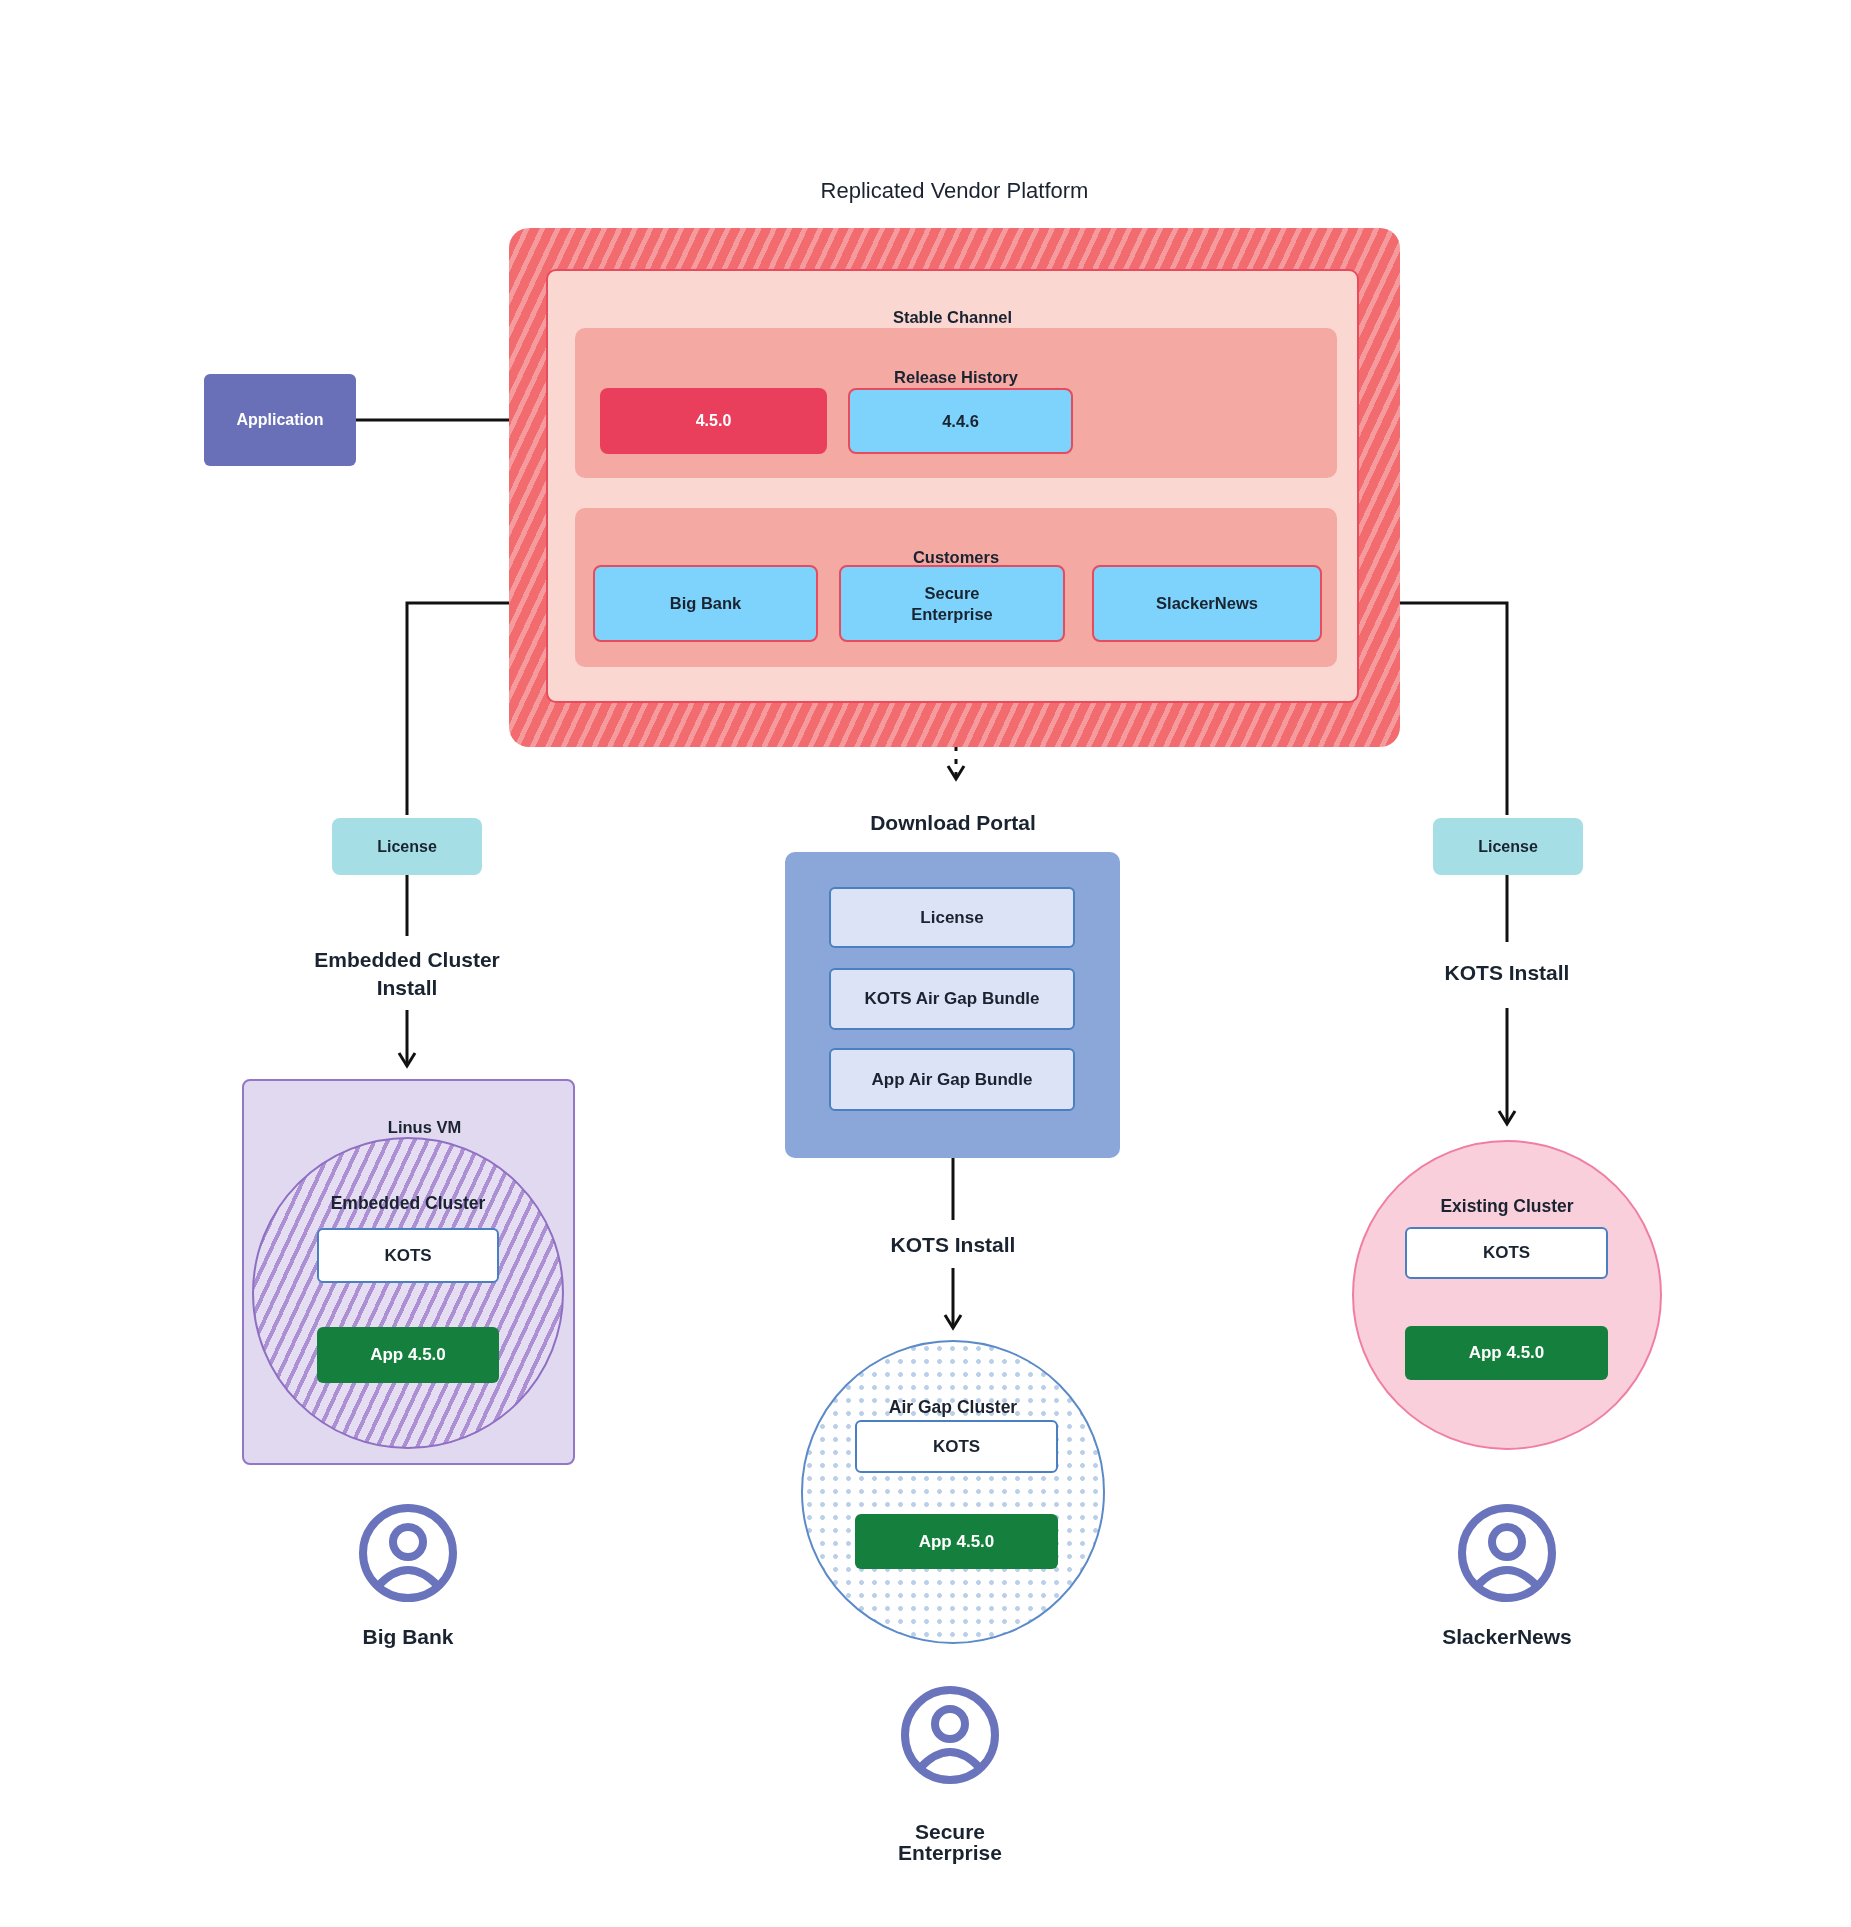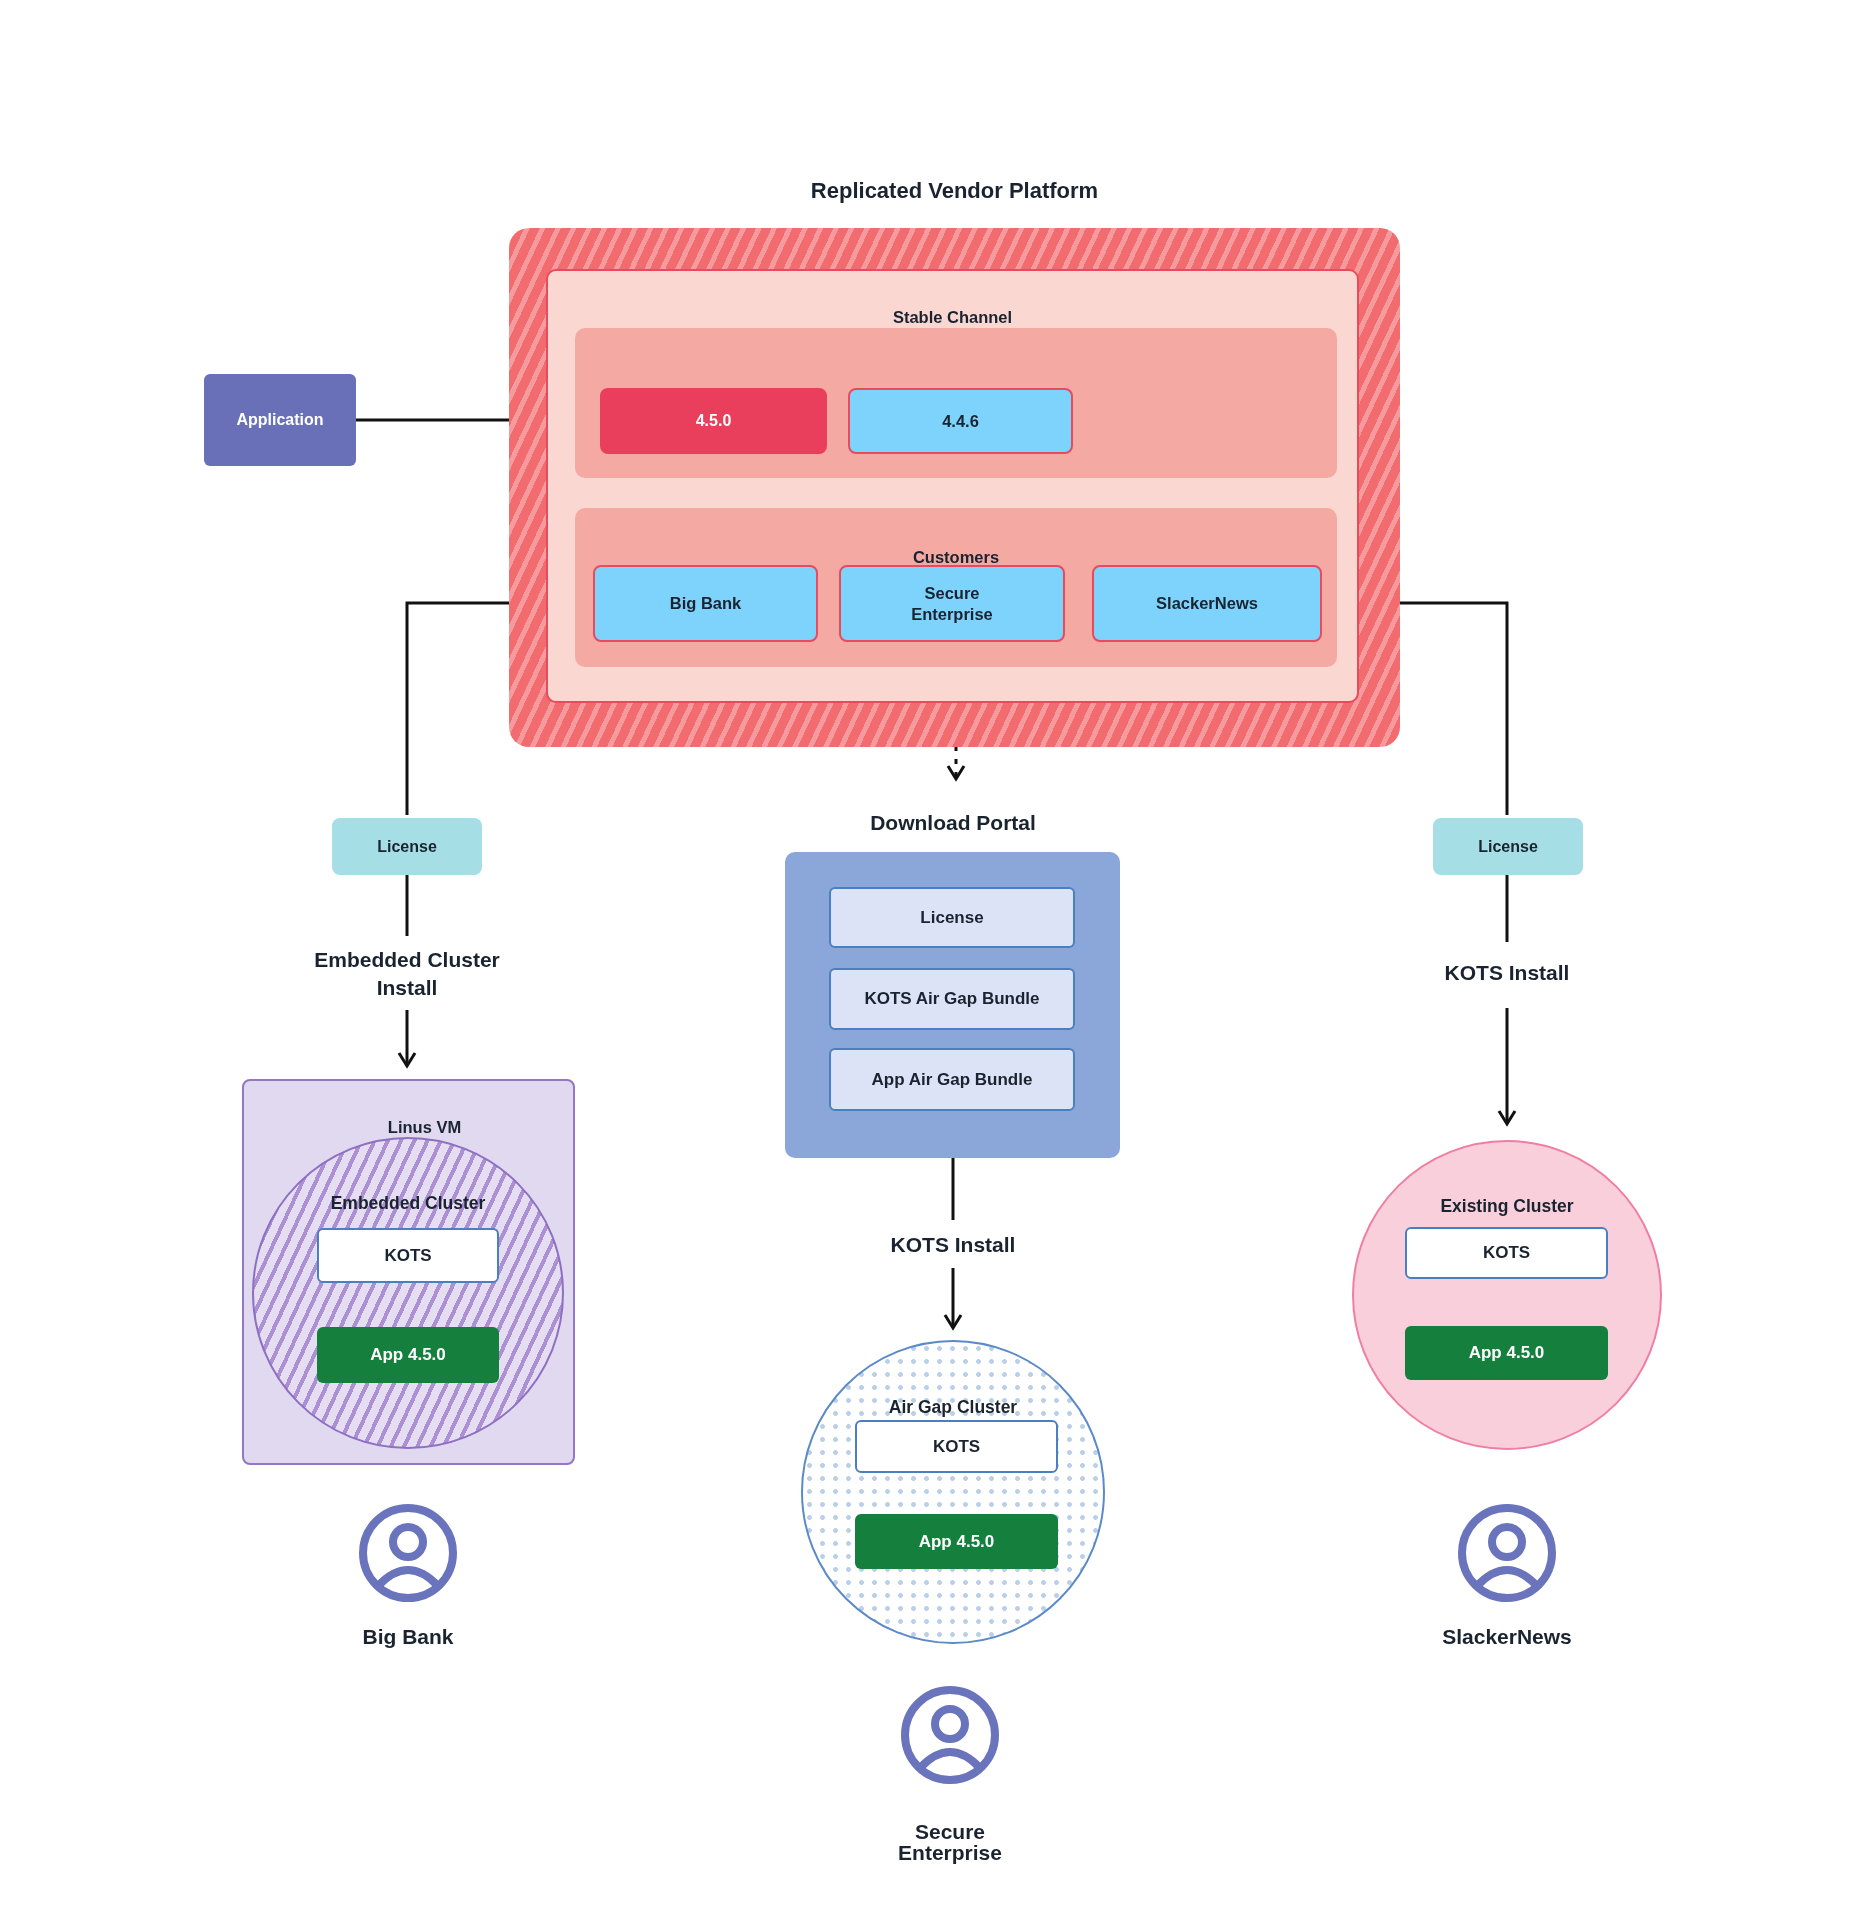--- a/index.html
+++ b/index.html
@@ -40,21 +40,21 @@
   }
   .circle-dots{
     border:2px solid #5b8ac9;background-color:#ffffff;
     background-image:radial-gradient(circle,#b9cfea 2.1px,rgba(255,255,255,0) 2.6px);
     background-size:13px 13px;
   }
   .circle-pink{background:#f9cfdc;border:2px solid #f07ea3;}
   .kots-box{background:#ffffff;border:2px solid #4a7fc1;border-radius:6px;font-weight:600;font-size:17px;}
   .appver-box{background:#15803d;border-radius:6px;color:#ffffff;font-weight:600;font-size:17px;}
 
-  .title{font-size:22px;font-weight:700;}
+  .title{font-size:22px;font-weight:400;}
   .small-head{font-size:16.5px;font-weight:600;margin-top:18px;}
   .narrow{max-width:125px;line-height:21px;}
   .user-label{font-size:21px;font-weight:600;line-height:28px;}
 
   svg.connectors{left:0;top:0;pointer-events:none;}
   .conn{stroke:#111111;stroke-width:3;fill:none;}
   .dashA{stroke-dasharray:5 8;}
   .dashB{stroke-dasharray:4 7;}
 </style>
 </head>
@@ -84,20 +84,21 @@
   </svg>
 
   <div class="abs title center" style="left:509px;top:176px;width:891px;height:30px;">Replicated Vendor Platform</div>
 
   <div class="abs outer-hatch" style="left:509px;top:228px;width:891px;height:519px;"></div>
 
   <div class="abs stable" style="left:546px;top:269px;width:813px;height:434px;"></div>
   <div class="abs small-head center" style="left:546px;top:288px;width:813px;height:22px;">Stable Channel</div>
 
   <div class="abs section-pink" style="left:575px;top:328px;width:762px;height:150px;"></div>
+  <div class="abs small-head center" style="left:575px;top:348px;width:762px;height:22px;">Release History</div>
 
   <div class="abs rel-current center" style="left:600px;top:388px;width:227px;height:66px;">4.5.0</div>
   <div class="abs box-white-red center" style="left:848px;top:388px;width:225px;height:66px;">4.4.6</div>
 
   <div class="abs section-pink" style="left:575px;top:508px;width:762px;height:159px;"></div>
   <div class="abs small-head center" style="left:575px;top:528px;width:762px;height:22px;">Customers</div>
 
   <div class="abs box-white-red center" style="left:593px;top:565px;width:225px;height:77px;">
     <span>Big Bank</span>
   </div>

